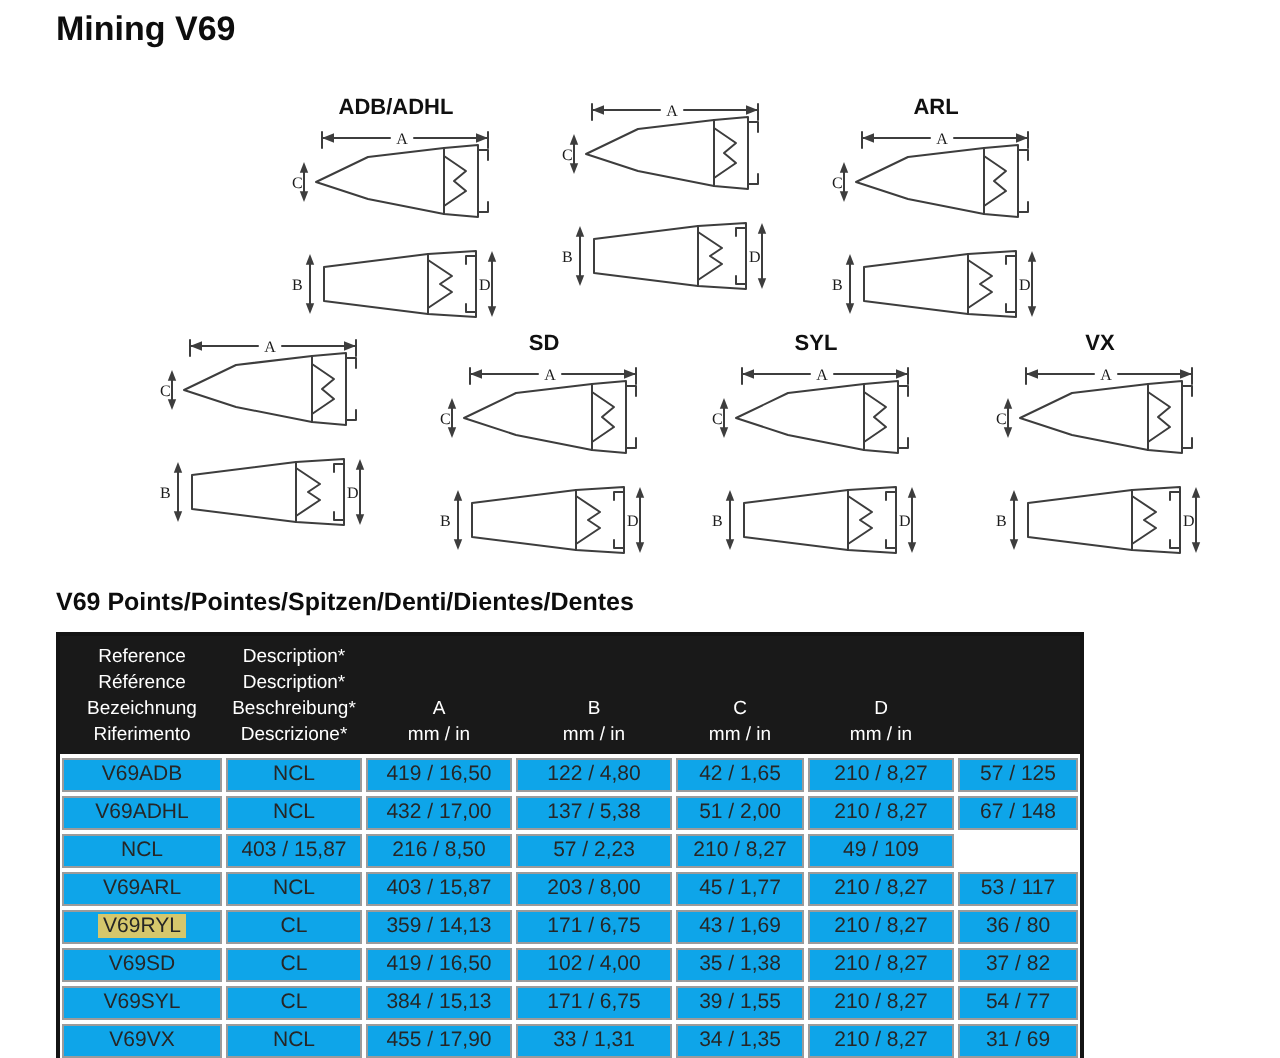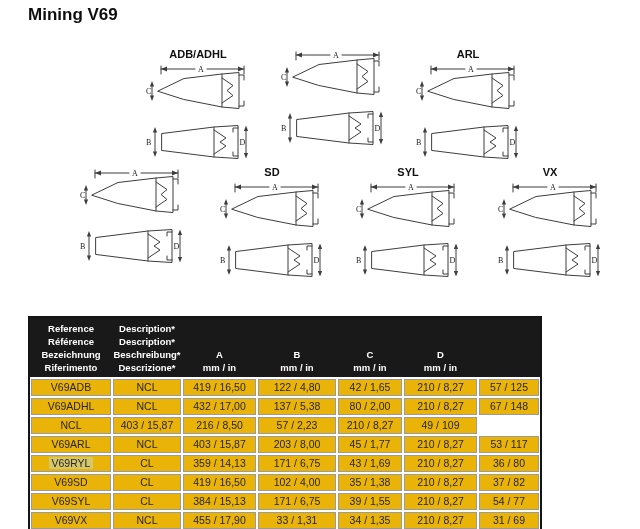--- a/index.html
+++ b/index.html
@@ -20,25 +20,25 @@
   .pos-adb{left:144px;top:48px;} .pos-ag{left:279px;top:48px;} .pos-arl{left:414px;top:48px;}
   .pos-ryl{left:78px;top:166px;} .pos-sd{left:218px;top:166px;}
   .pos-syl{left:354px;top:166px;} .pos-vx{left:476px;top:166px;margin-left:20px;}
   
   .section-heading{position:absolute;left:28px;top:294px;font-size:12.5px;font-weight:bold;color:#0d0d0d;}
   
   .v69-table{position:absolute;left:28px;top:316px;width:514px;box-sizing:border-box;
     border:2px solid var(--table-border);background:#fff;}
   .t-grid{display:grid;grid-template-columns:80px 68px 73px 78px 64px 73px 60px;column-gap:2px;}
   .thead{background:var(--header-bg);color:var(--header-text);padding:4px 1px 3px 1px;}
-  .th{text-align:center;font-weight:bold;font-size:9.5px;line-height:13px;}
+  .th{text-align:center;font-weight:normal;font-size:9.5px;line-height:13px;}
   .dim-col{display:flex;flex-direction:column;justify-content:flex-end;}
   .tbody{display:flex;flex-direction:column;gap:2px;padding:2px 1px;}
   .t-row{display:grid;grid-template-columns:80px 68px 73px 78px 64px 73px 60px;column-gap:2px;}
-  .t-cell{border:1px solid var(--cell-border);background:#eab308;text-align:center;
+  .t-cell{border:1px solid var(--cell-border);background:#0ea5e9;text-align:center;
     font-size:10.5px;line-height:13px;padding:1px 0;color:#262626;white-space:nowrap;}
   .ref-hl{background:var(--row-highlight);padding:0 3px;}
 </style>
 </head>
 <body>
 
 <div id="page" style="--header-bg: #191919; --header-text: #ffffff; --row-highlight: #d5c76c; --cell-border: #9b9b9b; --table-border: #141414; --line: #3d3d3d;">
 
   <div class="title">Mining V69</div>
 
@@ -343,20 +343,21 @@
     <path class="ln" d="M92,40 L87,40 L87,36"></path>
 
     <line class="ln" x1="100" y1="13" x2="100" y2="39"></line>
     <polygon class="ar" points="100,9.5 97.9,14.9 102.1,14.9"></polygon>
     <polygon class="ar" points="100,42.5 97.9,37.1 102.1,37.1"></polygon>
     <text x="93.5" y="29">D</text>
   </svg>
 </div>
   </div>
 
+  <div class="section-heading">V69 Points/Pointes/Spitzen/Denti/Dientes/Dentes</div>
 
   <div class="v69-table">
     <div class="thead t-grid">
       <div class="th">
         <div>Reference</div>
         <div>Référence</div>
         <div>Bezeichnung</div>
         <div>Riferimento</div>
       </div>
       <div class="th">
@@ -391,21 +392,21 @@
     <div class="t-cell">42 / 1,65</div>
     <div class="t-cell">210 / 8,27</div>
     <div class="t-cell">57 / 125</div>
   </div>
 
   <div class="t-row">
     <div class="t-cell"><span class="ref-text">V69ADHL</span></div>
     <div class="t-cell">NCL</div>
     <div class="t-cell">432 / 17,00</div>
     <div class="t-cell">137 / 5,38</div>
-    <div class="t-cell">80 / 2,00</div>
+    <div class="t-cell">51 / 2,00</div>
     <div class="t-cell">210 / 8,27</div>
     <div class="t-cell">67 / 148</div>
   </div>
 
   <div class="t-row">
     <div class="t-cell">NCL</div>
     <div class="t-cell">403 / 15,87</div>
     <div class="t-cell">216 / 8,50</div>
     <div class="t-cell">57 / 2,23</div>
     <div class="t-cell">210 / 8,27</div>

